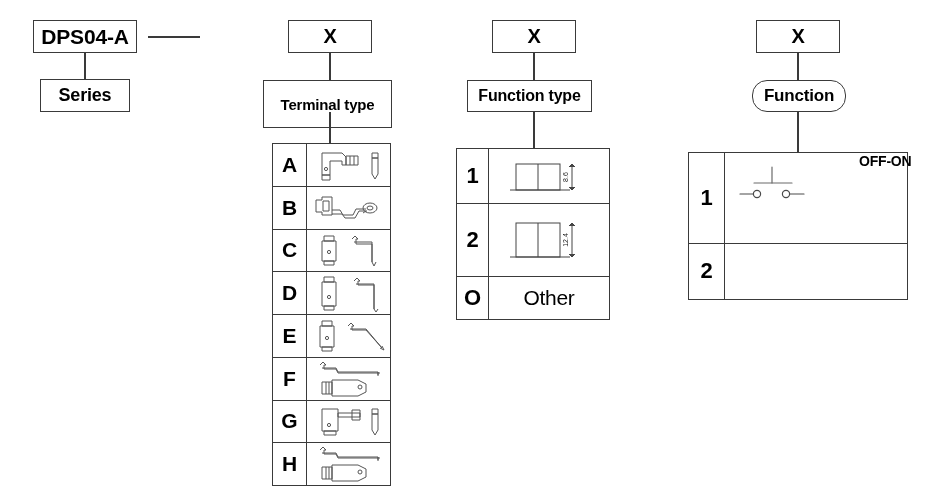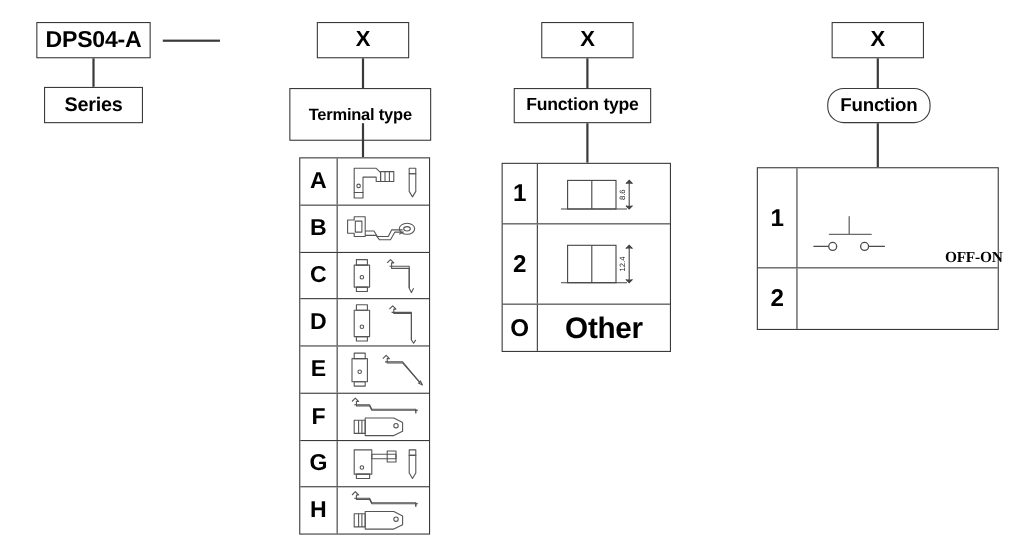--- a/index.html
+++ b/index.html
@@ -99,35 +99,34 @@
   #terminal-table { left: 272px; top: 143px; width: 119px; height: 343px; }
   #terminal-table .opt-code { width: 34px; }
 
   
   #actuator-table { left: 456px; top: 148px; width: 154px; height: 172px; }
   #actuator-table .opt-code { width: 32px; font-size: 22px; }
   #actuator-table .opt-row.r1 { flex: 0 0 55px; }
   #actuator-table .opt-row.r2 { flex: 0 0 73px; }
   #actuator-table .opt-row.r3 { flex: 1 1 auto; }
   .other-text {
-    font-size: 27px;
-    font-weight: bold;
+    font-size: 21px;
+    font-weight: normal;
     letter-spacing: -0.3px;
   }
 
   
   #function-table { left: 688px; top: 152px; width: 220px; height: 148px; }
   #function-table .opt-code { width: 36px; font-size: 22px; }
   #function-table .fn-cell {
     flex: 1 1 auto;
     display: flex;
-    align-items: flex-end;
+    align-items: flex-start;
     min-width: 0;
     padding-left: 4px;
-    font-family: Liberation Serif, serif;
   }
   .fn-sym { flex: 0 0 130px; display: flex; align-items: center; justify-content: center; }
   .fn-label {
     font-size: 14px;
     font-weight: bold;
     letter-spacing: -0.2px;
     white-space: nowrap;
   }
 
   .dim-text {

